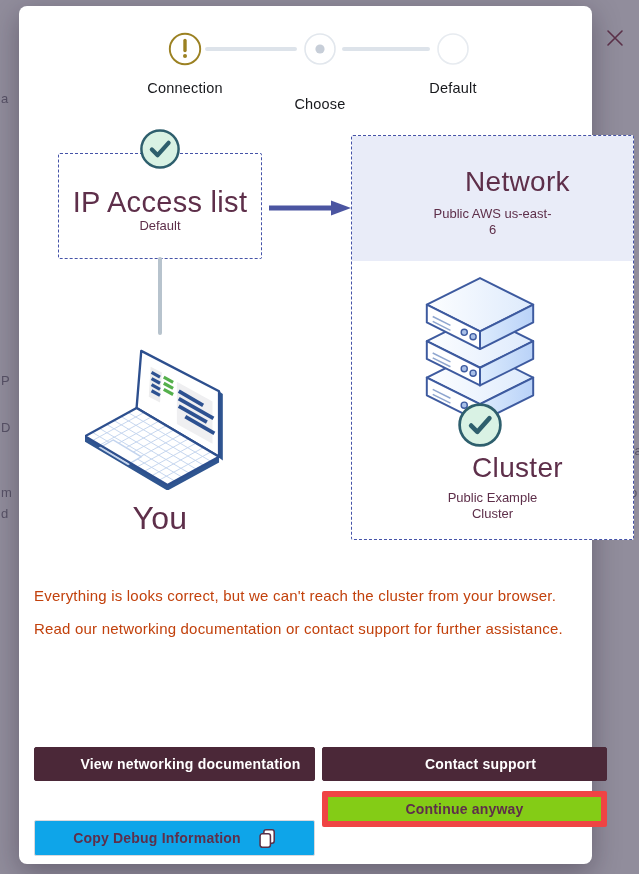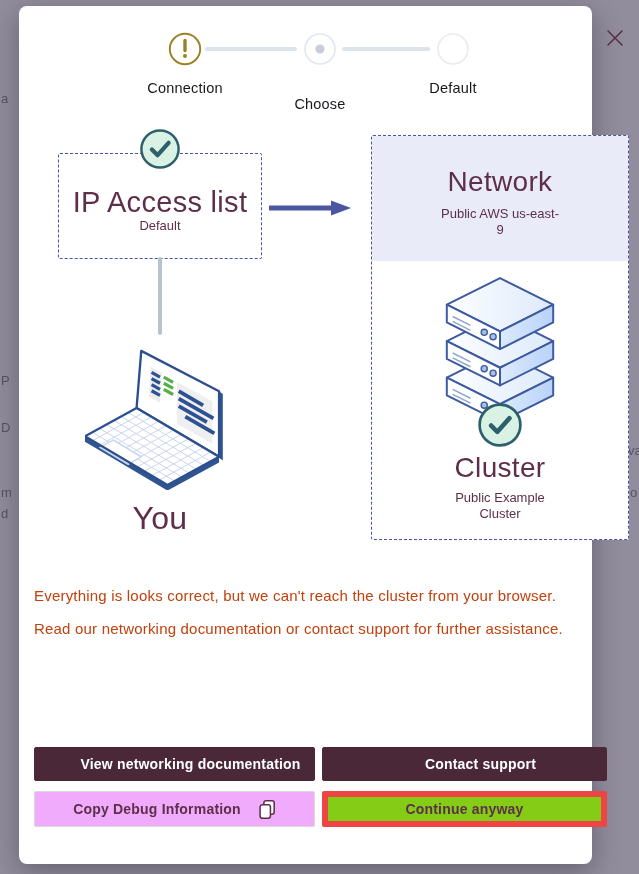--- a/index.html
+++ b/index.html
@@ -27,21 +27,21 @@
   .box-sub{position:absolute;left:50%;transform:translateX(-50%);text-align:center;
     font-size:13px;line-height:16px;color:#5e2f4a;}
   .vline{position:absolute;left:139px;top:251px;width:4px;height:78px;background:#b7c3cd;border-radius:2px;}
   
   .msg{position:absolute;left:15px;width:580px;font-size:15px;color:#c2410c;letter-spacing:.2px;}
   
   .btn{position:absolute;display:flex;align-items:center;justify-content:center;
     font-size:14px;font-weight:bold;letter-spacing:.2px;cursor:pointer;box-sizing:border-box;
     border-radius:2px;}
   .btn-filled{background:#4b2838;color:#ffffff;border:1px solid #4b2838;padding-left:32px;}
-  .btn-ghost{background:#f0abfc;color:#5e2f4a;border:1px solid #d9d9dd;}
+  .btn-ghost{background:#0ea5e9;color:#5e2f4a;border:1px solid #d9d9dd;margin-top:29px;}
   .btn-outline{background:#84cc16;color:#5e2f4a;border:6px solid #ef4444;}
   .close-btn{position:absolute;left:582px;top:18px;width:28px;height:28px;cursor:pointer;
     display:flex;align-items:center;justify-content:center;}
 </style>
 </head>
 <body>
 
 <div>
   <span class="frag" style="left:1px;top:92px;">a</span>
   <span class="frag" style="left:1px;top:374px;">P</span>
@@ -157,24 +157,24 @@
       <line x1="118.4" y1="105.4" x2="63.4" y2="135.4"></line>
       <line x1="126.3" y1="110.1" x2="71.3" y2="140.1"></line>
       <line x1="134.2" y1="114.8" x2="79.2" y2="144.8"></line>
     </g>
     <polygon points="30,102 60,120 46,128 16,110" fill="#ffffff" stroke="#c3d4ee" stroke-width="1.5"></polygon>
     <polygon points="55,68 143,120 88,150 0,98" fill="none" stroke="#2d4f8e" stroke-width="2.5" stroke-linejoin="round"></polygon>
   </svg>
 
   <div class="center abs" style="left:81px;top:494px;width:120px;font-size:32px;color:#5e2f4a;letter-spacing:.3px;">You</div>
 
-  <div class="dashed-box" style="left:352px;top:129px;width:256px;height:403px;">
+  <div class="dashed-box" style="left:332px;top:129px;width:256px;height:403px;padding-left:25px;">
     <div class="abs" style="left:0;top:0;width:100%;height:125px;background:#e9ecf8;"></div>
     <div class="box-title" style="top:30px;font-size:28px;">Network</div>
-    <div class="box-sub" style="top:70px;width:118px;">Public AWS us-east-9</div>
+    <div class="box-sub" style="top:70px;width:118px;">Public AWS us-east-6</div>
 
     <svg class="abs" style="left:62px;top:140px;" width="132" height="150" viewBox="-2 -2 134 152">
       <defs>
         <linearGradient id="sideGrad" x1="0" y1="0" x2="1" y2="0">
           <stop offset="0" stop-color="#dcebfd"></stop>
             <stop offset="1" stop-color="#b9d2f8"></stop>
         </linearGradient>
         <linearGradient id="topGrad" x1="0" y1="0" x2="1" y2="0">
           <stop offset="0" stop-color="#fdfeff"></stop>
             <stop offset="1" stop-color="#ddeafc"></stop>

